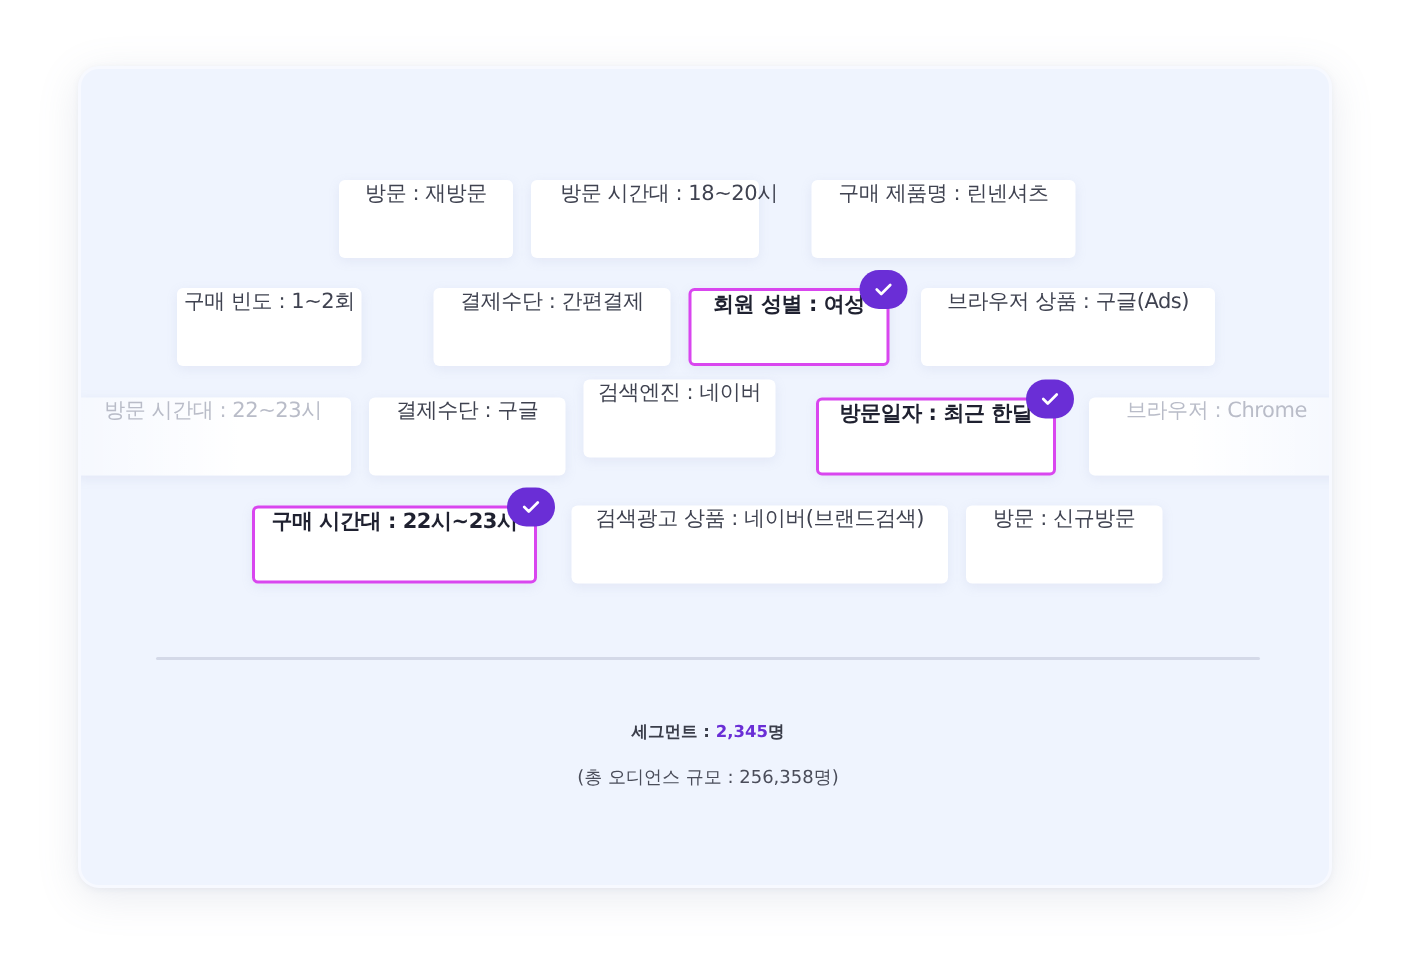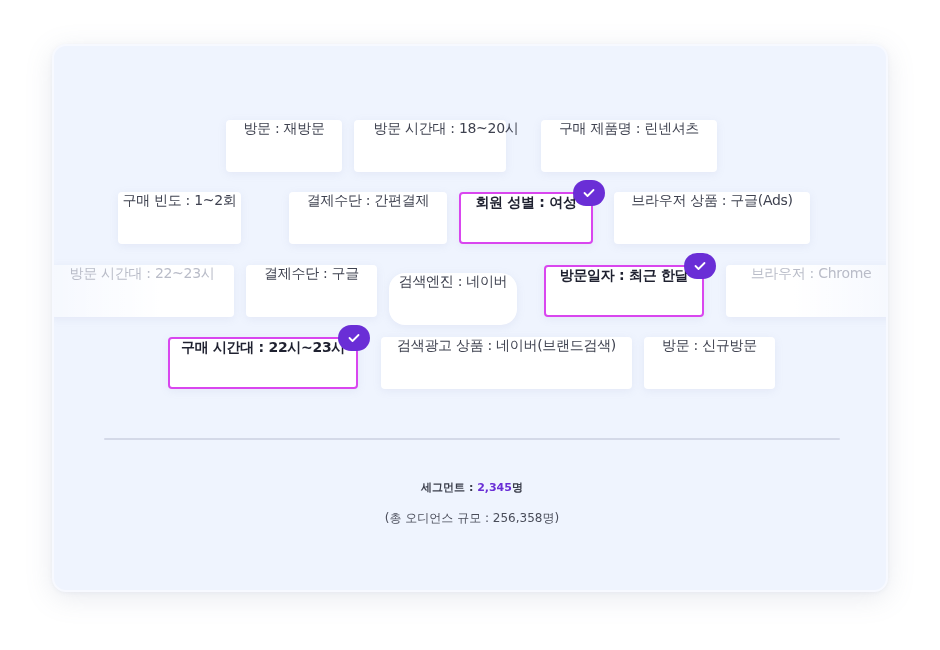--- a/index.html
+++ b/index.html
@@ -75,21 +75,21 @@
   <div class="chip" style="left:560px;top:146px;width:196px;">
     <span>브라우저 상품 : 구글(Ads)</span>
   </div>
 
   <div class="chip faded" style="left:-4px;top:219px;width:184px;">
     <span>방문 시간대 : 22~23시</span>
   </div>
   <div class="chip" style="left:192px;top:219px;width:131px;">
     <span>결제수단 : 구글</span>
   </div>
-  <div class="chip" style="left:335px;top:227px;width:128px;border-radius:16px;">
+  <div class="chip" style="left:335px;top:207px;width:128px;">
     <span>검색엔진 : 네이버</span>
   </div>
   <div class="chip selected" style="left:490px;top:219px;width:160px;">
     <span>방문일자 : 최근 한달</span>
     <span class="badge">
       <svg width="12" height="10" viewBox="0 0 12 10">
           <path d="M1.5 5 L4.5 8 L10.5 2" fill="none" stroke="#fff" stroke-width="1.8" stroke-linecap="round" stroke-linejoin="round"></path>
         </svg>
     </span>
   </div>

